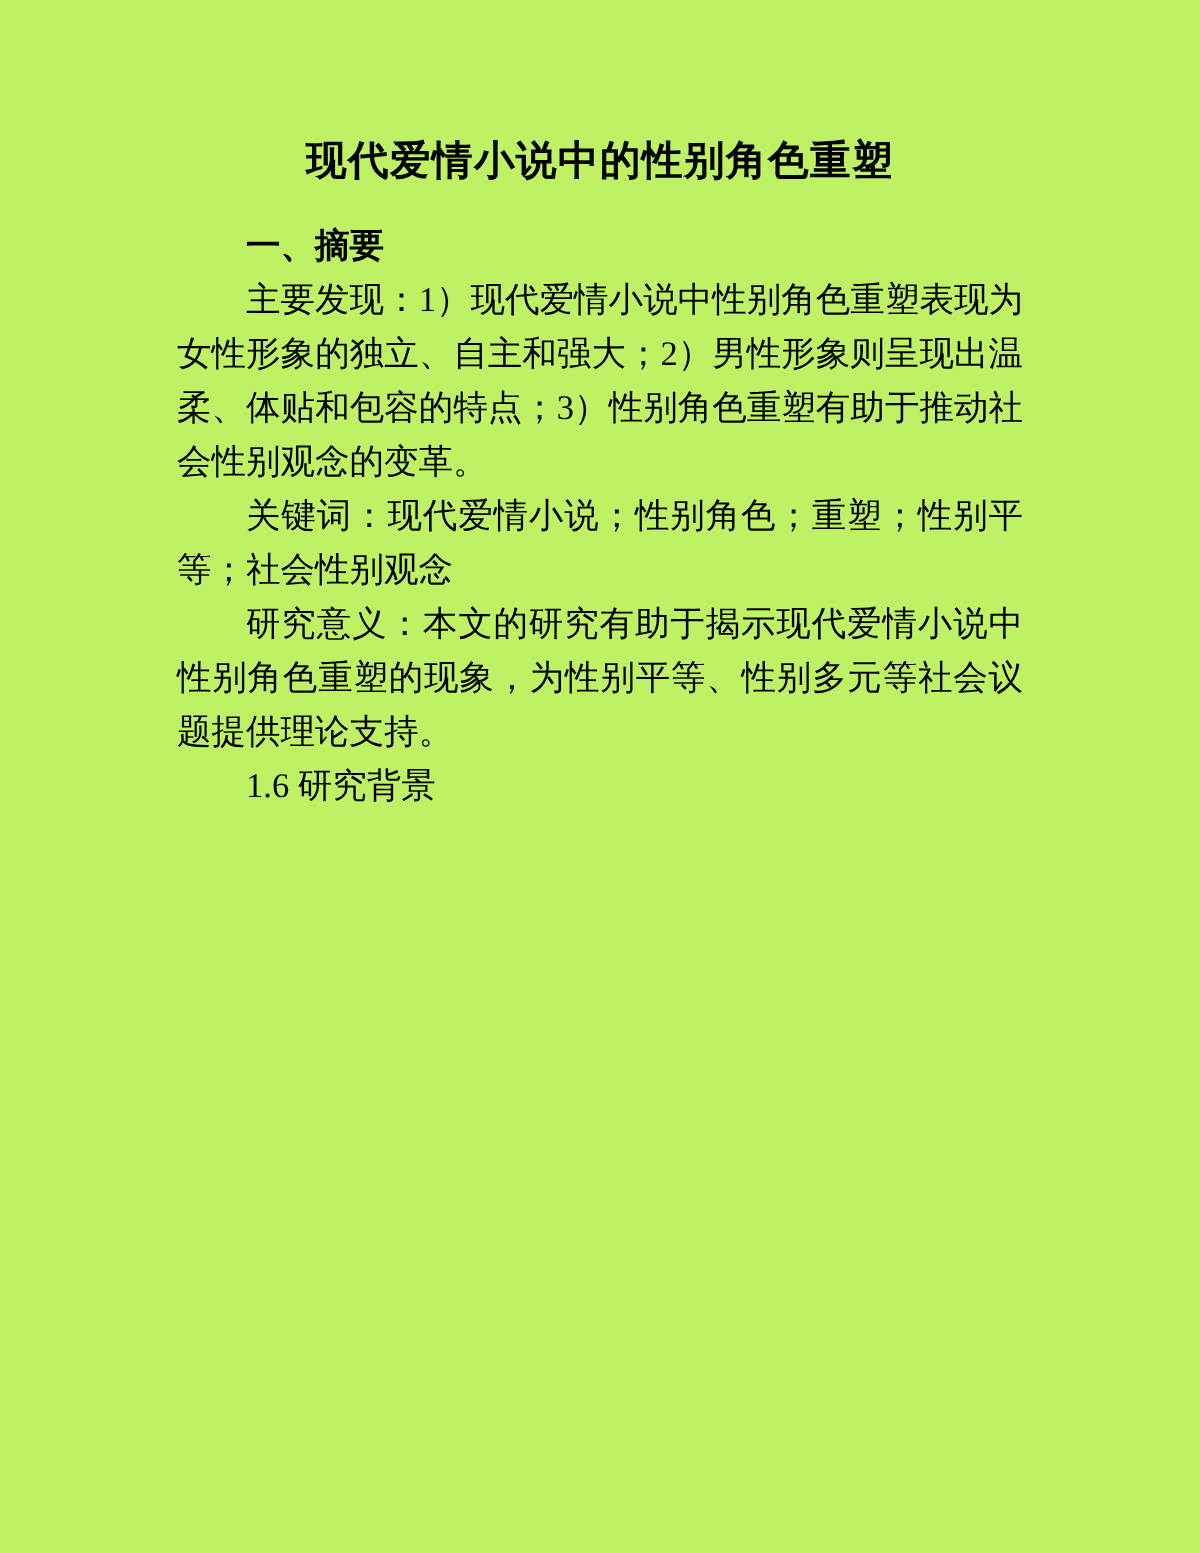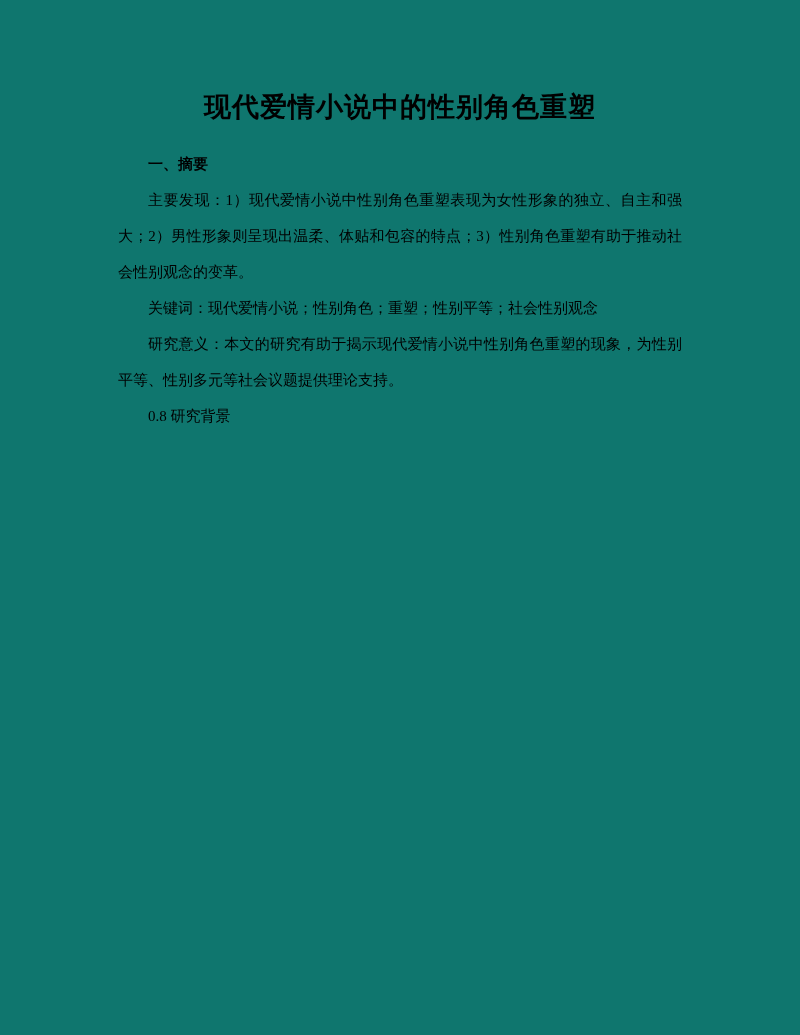--- a/index.html
+++ b/index.html
@@ -12,32 +12,32 @@
     background: #ffffff;
     color: #000000;
     font-family: "Liberation Serif", "DejaVu Serif", serif;
     overflow: hidden;
   }
   .page {
     box-sizing: border-box;
     width: 800px;
     height: 1035px;
     padding: 88px 118px 40px 118px;
-    background: #0f766e;
+    background: #bef264;
   }
   .doc-title {
     font-size: 27px;
     font-weight: bold;
     text-align: center;
     margin: 0 0 20px 0;
     letter-spacing: 1px;
     line-height: 38px;
   }
   .block {
-    font-size: 15px;
+    font-size: 23px;
     line-height: 36px;
     margin: 0;
     text-indent: 2em;
     text-align: justify;
     word-break: break-all;
   }
   .block.bold {
     font-weight: bold;
   }
 </style>
@@ -52,16 +52,16 @@
 
 
 
   <p class="block">主要发现：1）现代爱情小说中性别角色重塑表现为女性形象的独立、自主和强大；2）男性形象则呈现出温柔、体贴和包容的特点；3）性别角色重塑有助于推动社会性别观念的变革。</p>
 
   <p class="block">关键词：现代爱情小说；性别角色；重塑；性别平等；社会性别观念</p>
 
   <p class="block">研究意义：本文的研究有助于揭示现代爱情小说中性别角色重塑的现象，为性别平等、性别多元等社会议题提供理论支持。</p>
 
 
-  <p class="block">0.8 研究背景</p>
+  <p class="block">1.6 研究背景</p>
 
 
 </div>
 
 </body></html>

